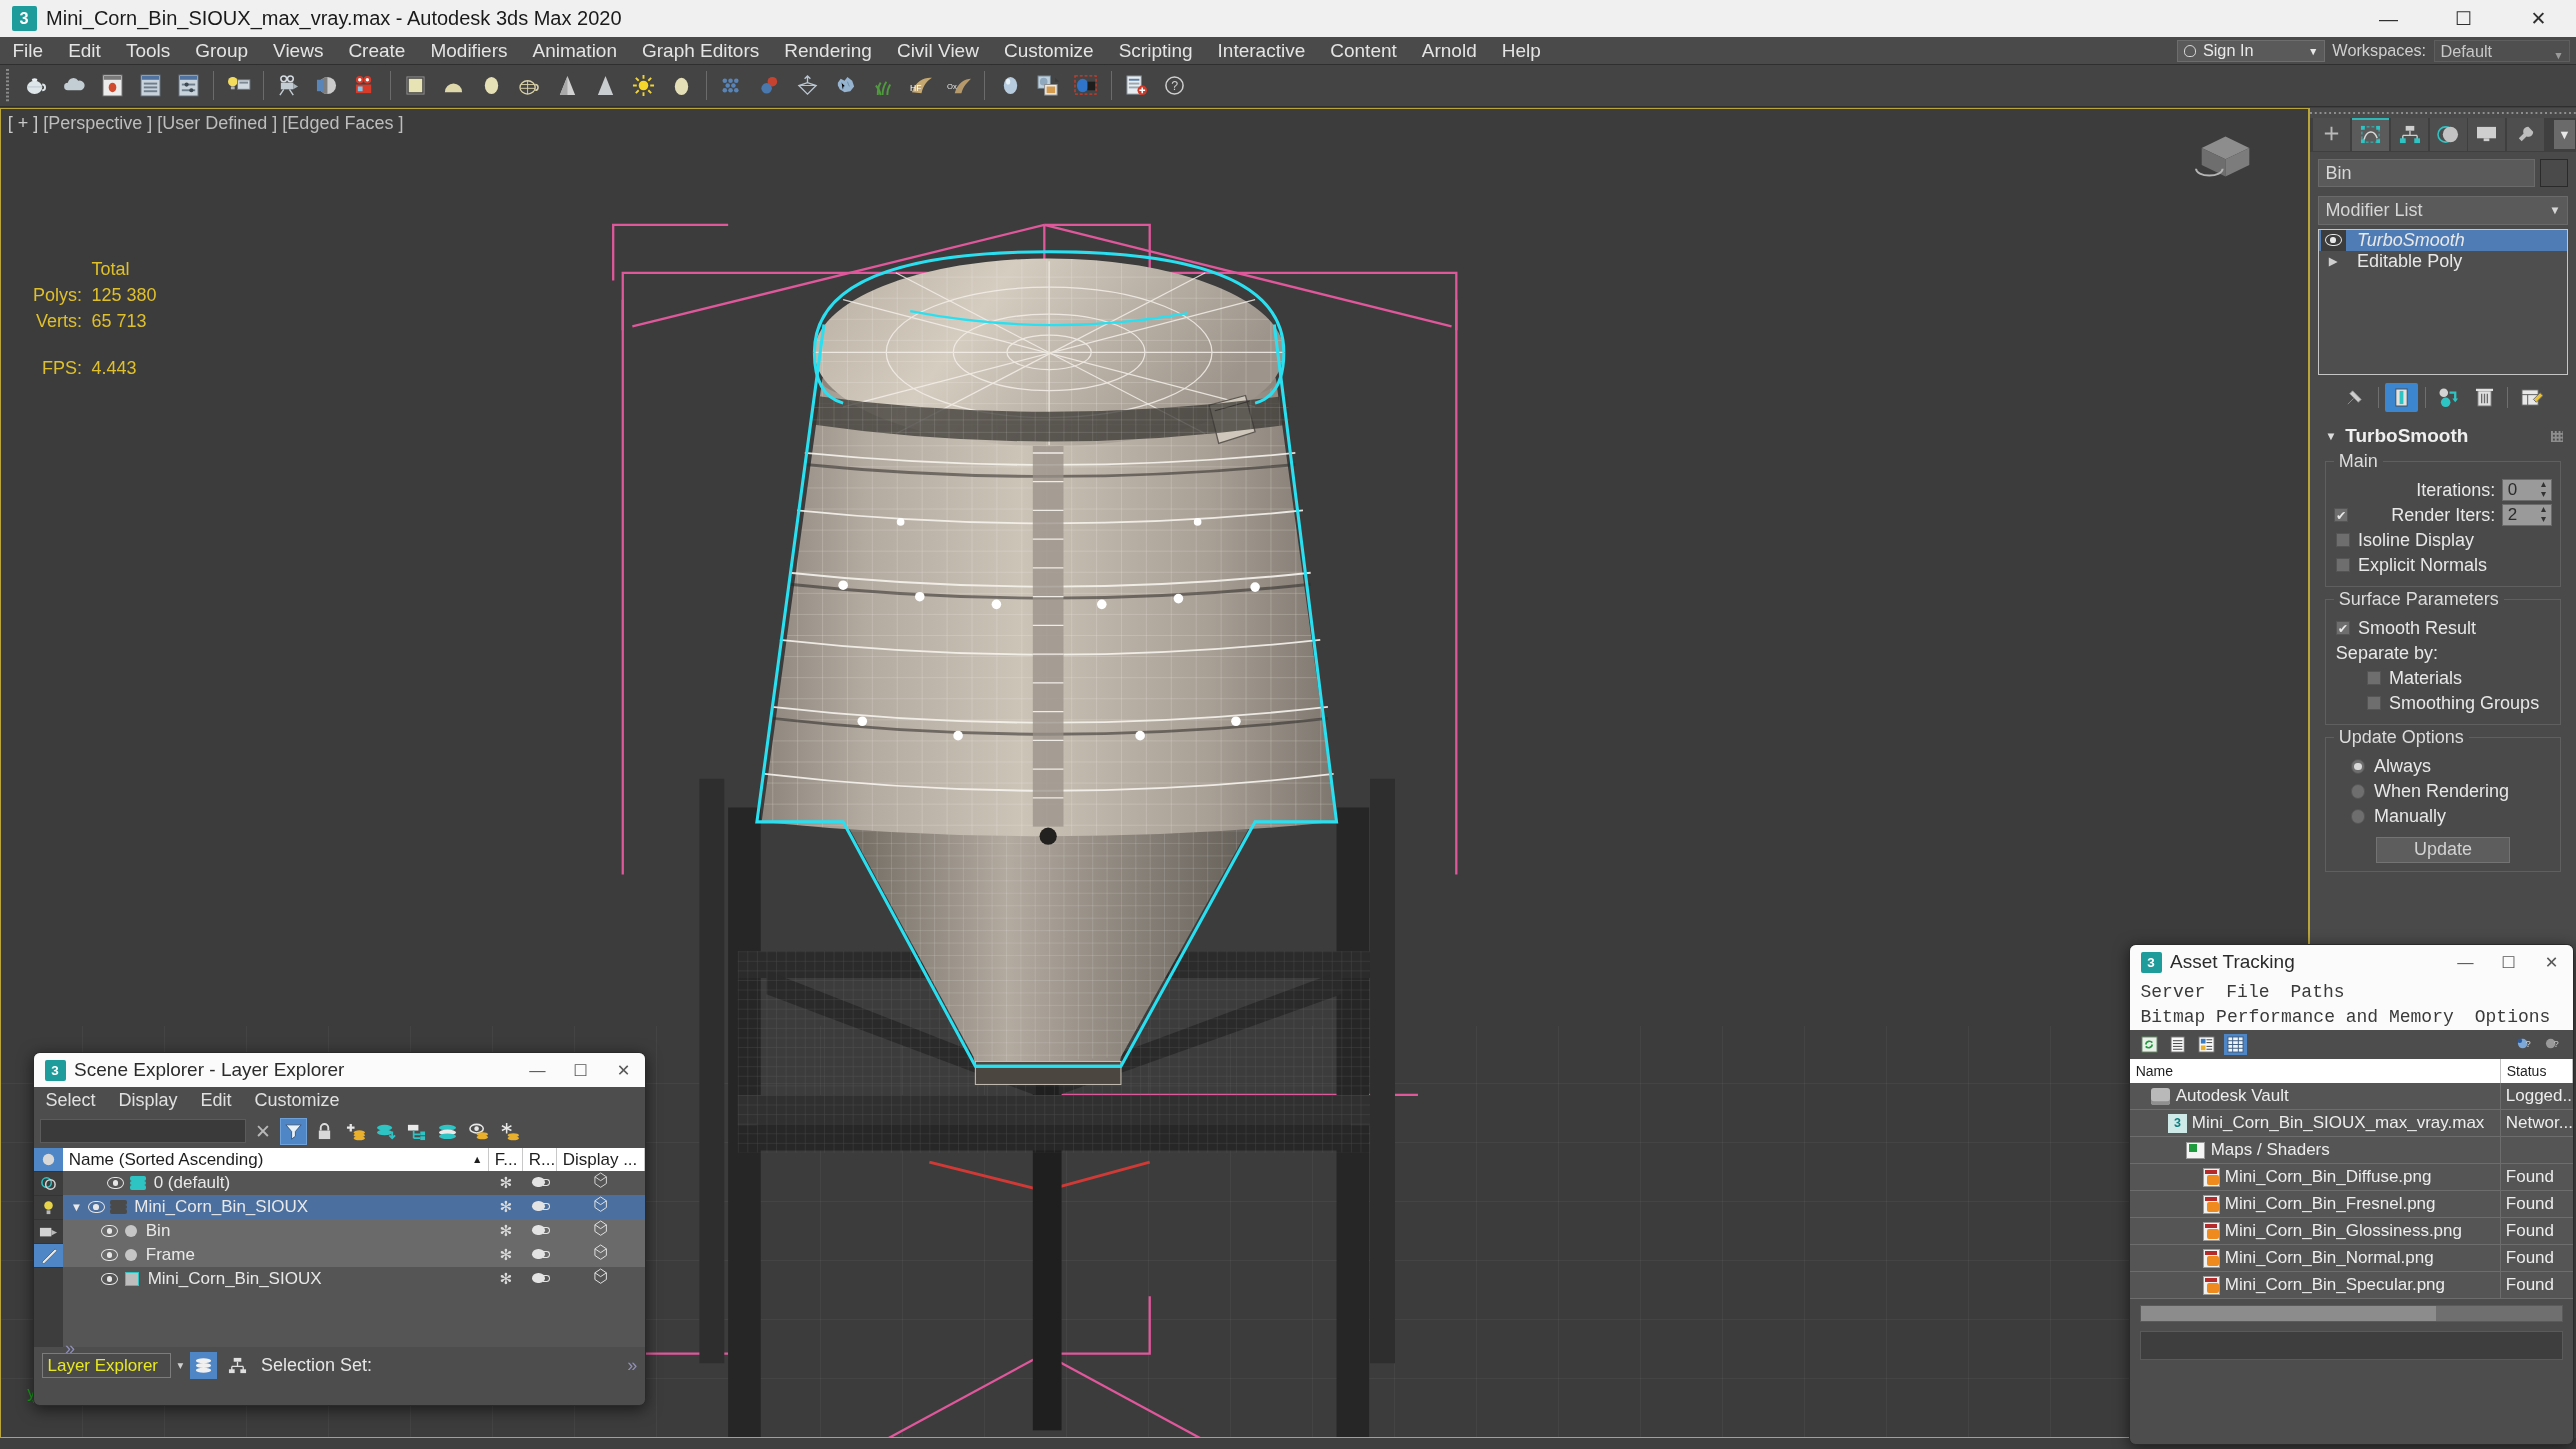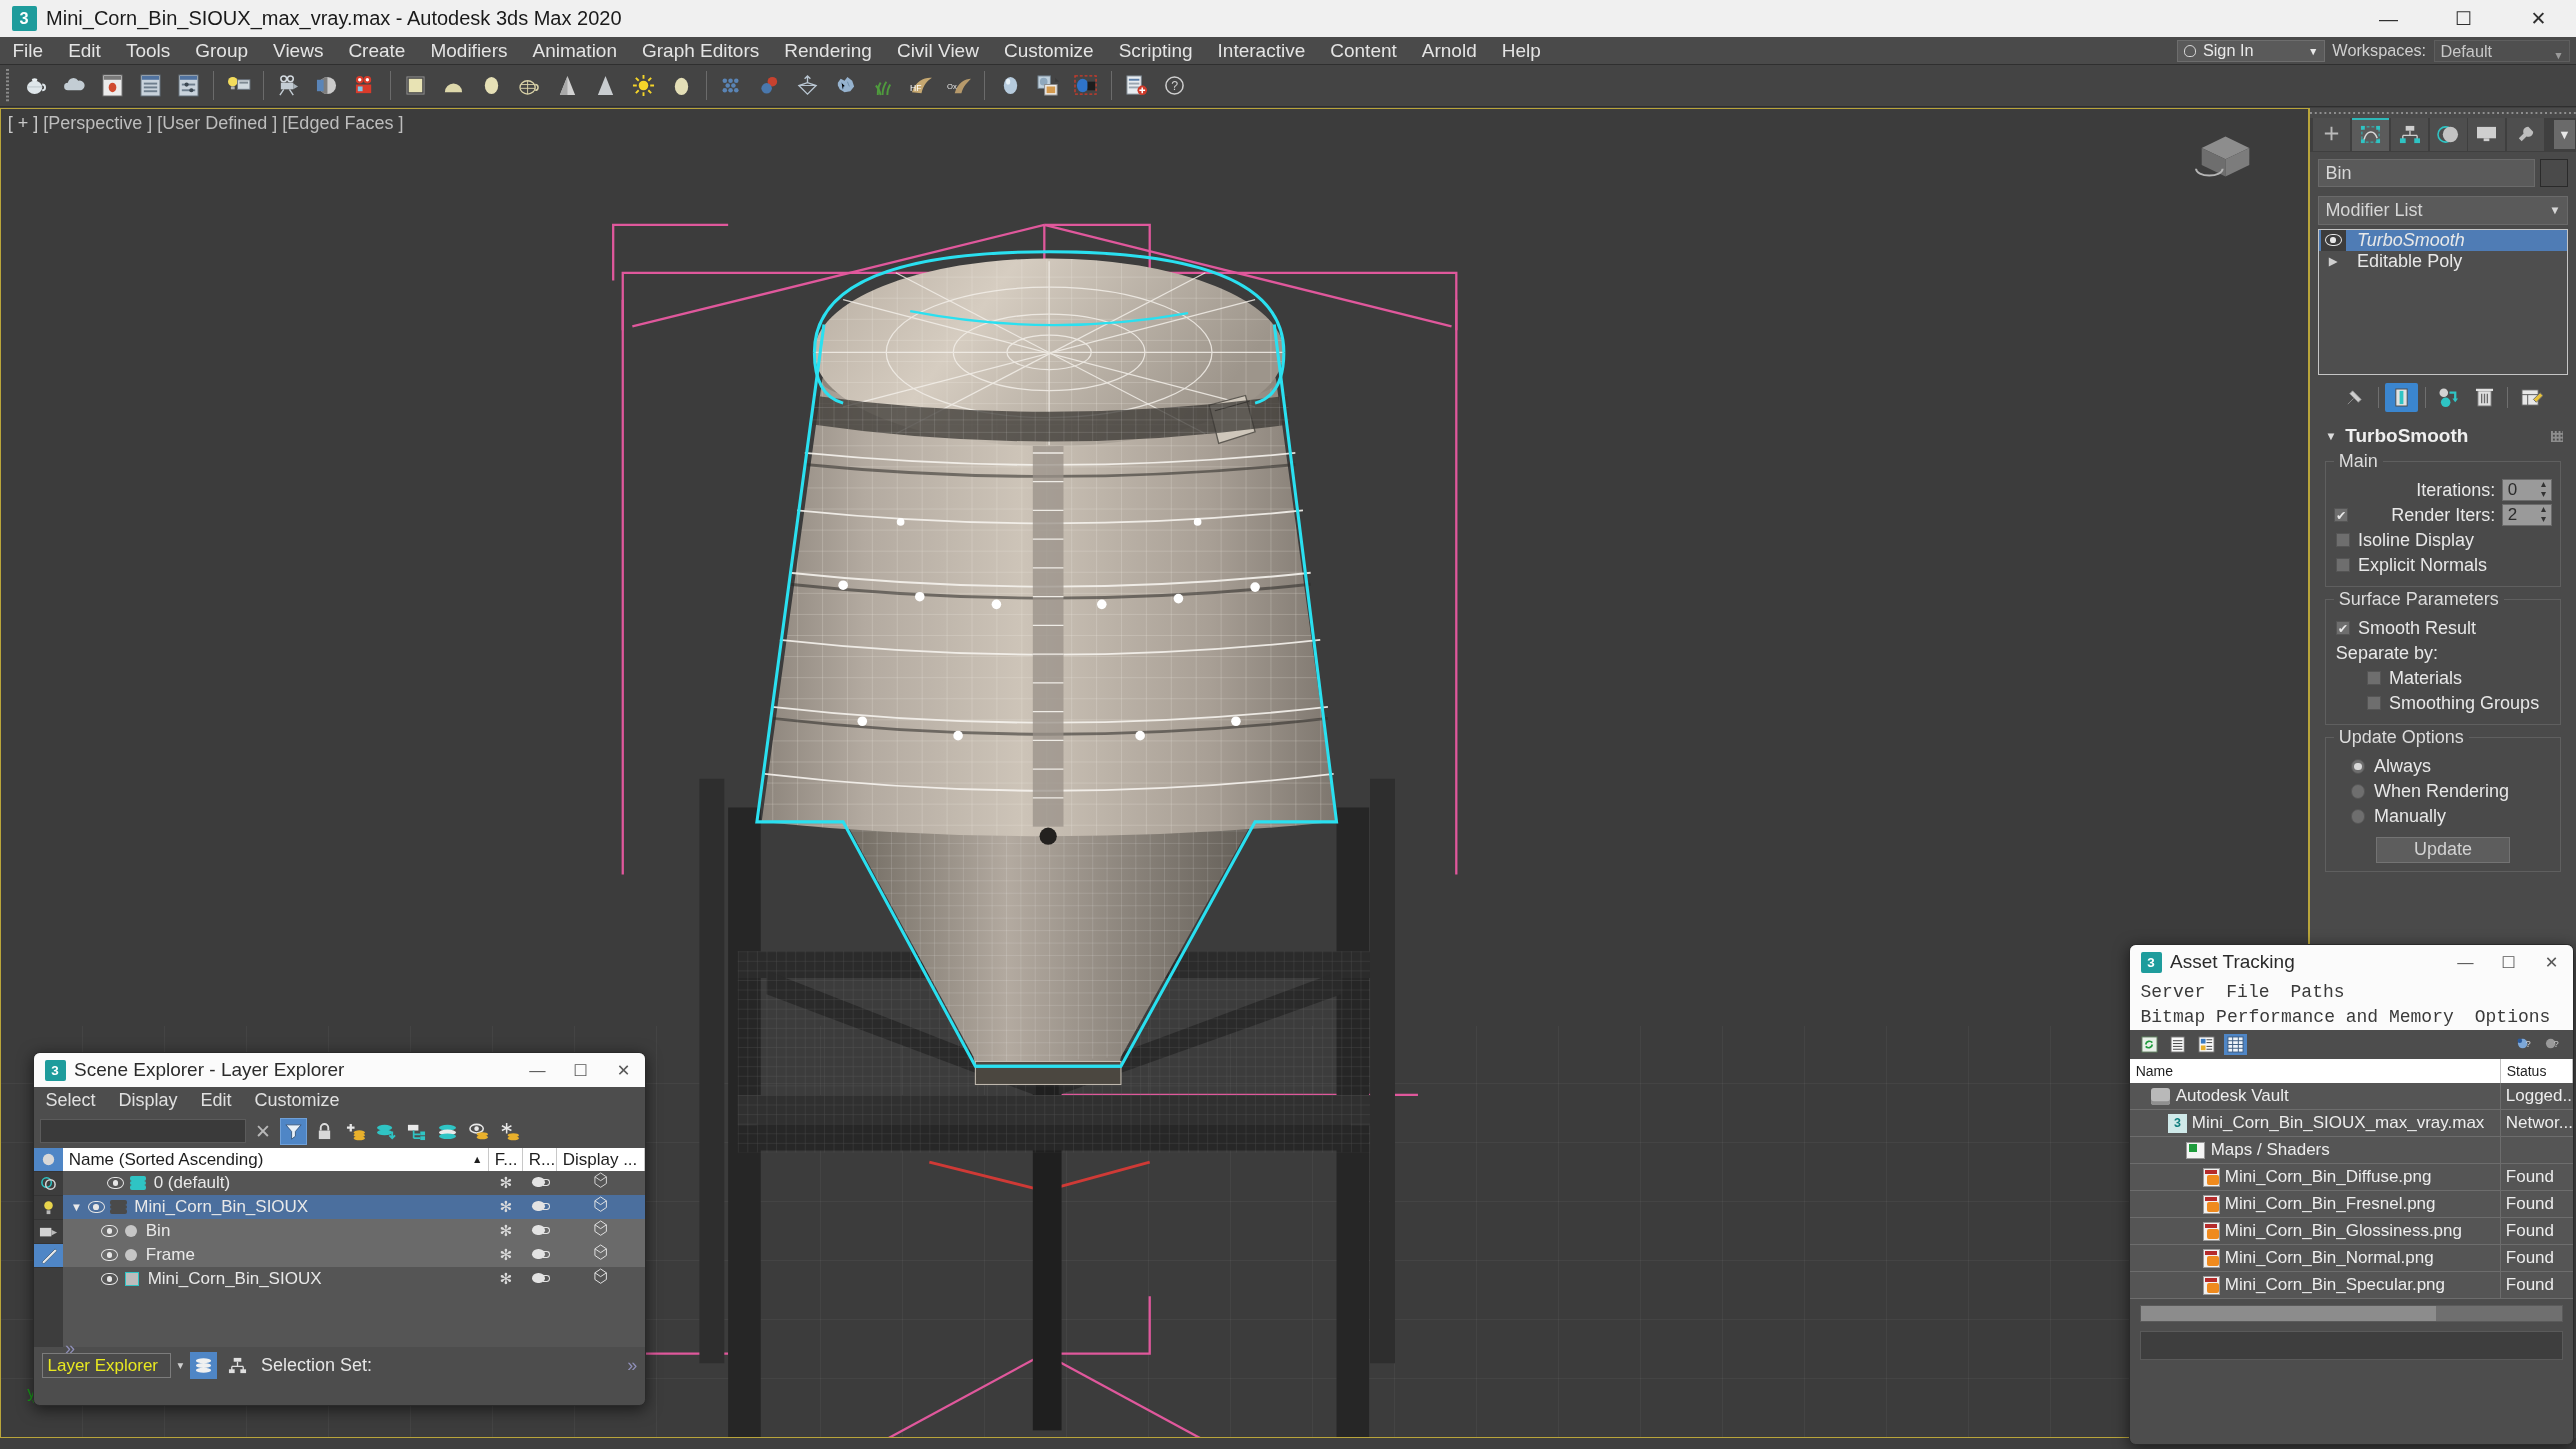--- a/index.html
+++ b/index.html
@@ -683,20 +683,46 @@
     <path d="M950 212 Q1095 240 1240 214" stroke="#2ae0f0" stroke-width="2.4" fill="none"></path>
   </svg>
 
   <div id="vplabel">
     <span>[ + ]</span>
     <span class="dim">[Perspective ]</span>
     <span class="dim">[User Defined ]</span>
     <span class="dim">[Edged Faces ]</span>
   </div>
 
+  <div id="stats">
+    <table>
+      <tbody>
+          <tr class="hdrrow">
+        <td class="k"></td>
+        <td class="v">Total</td>
+      </tr>
+      <tr>
+        <td class="k">Polys:</td>
+        <td class="v">125 380</td>
+      </tr>
+      <tr>
+        <td class="k">Verts:</td>
+        <td class="v">65 713</td>
+      </tr>
+      <tr>
+            <td style="height:21px"></td>
+            <td></td>
+          </tr>
+      <tr>
+        <td class="k">FPS:</td>
+        <td class="v">4.443</td>
+      </tr>
+    </tbody>
+      </table>
+  </div>
 
   <svg id="vcube" viewBox="0 0 70 62">
     <path d="M10 22 L35 10 L60 22 L35 34 z" fill="#8d8d8d"></path>
     <path d="M10 22 L35 34 L35 52 L10 40 z" fill="#6e6e6e"></path>
     <path d="M60 22 L35 34 L35 52 L60 40 z" fill="#7c7c7c"></path>
     <path d="M4 44 a14 7 0 0028 0" fill="none" stroke="#b5b5b5" stroke-width="2"></path>
   </svg>
 
   <svg id="axistri" viewBox="0 0 120 90" style="font-size:20px">
     <path d="M35 62 L35 20" stroke="#2a39d8" stroke-width="3"></path>

